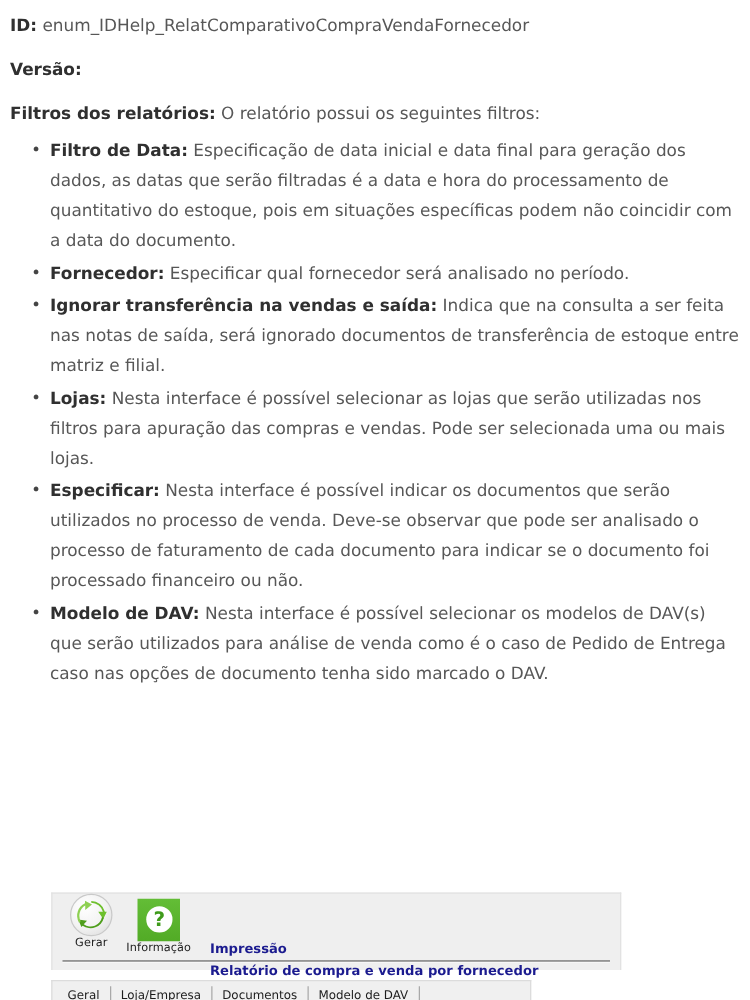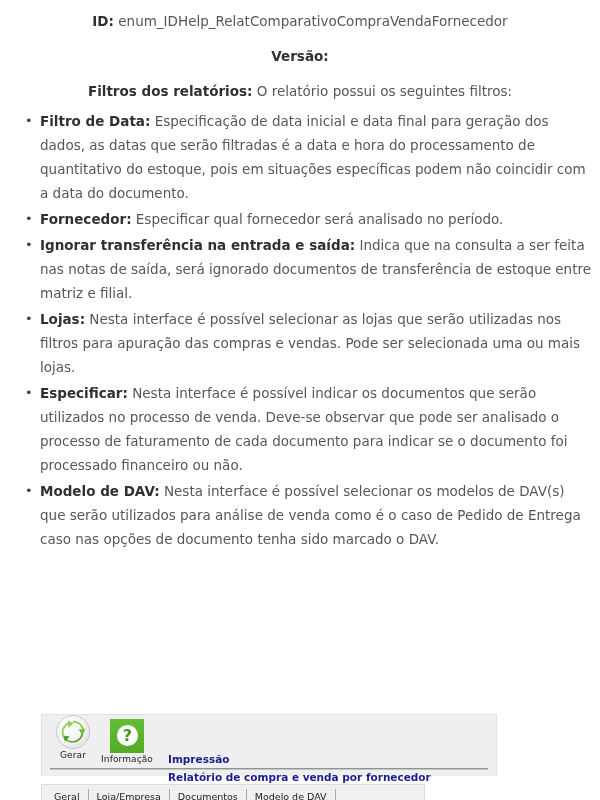--- a/index.html
+++ b/index.html
@@ -22,21 +22,20 @@
     position: relative;
     box-sizing: border-box;
     padding: 0 8px;
     overflow: hidden;
   }
   .para {
     margin: 0 0 0px 0;
     padding: 11px 0 0 0;
     line-height: 24px;
     color: #575757;
-    text-align: center;
   }
   .para:first-child { padding-top: 9px; }
   .lbl {
     font-weight: bold;
     color: #303030;
   }
   .list {
     list-style: none;
     margin: 6px 0 0 0;
     padding: 0;
@@ -200,21 +199,21 @@
       <span class="lbl">Filtro de Data:</span>
       <span>Especificação de data inicial e data final para geração dos dados, as datas que serão filtradas é a data e hora do processamento de quantitativo do estoque, pois em situações específicas podem não coincidir com a data do documento.</span>
     </li>
     <li>
       <span class="bullet">•</span>
       <span class="lbl">Fornecedor:</span>
       <span>Especificar qual fornecedor será analisado no período.</span>
     </li>
     <li>
       <span class="bullet">•</span>
-      <span class="lbl">Ignorar transferência na entrada e saída:</span>
+      <span class="lbl">Ignorar transferência na vendas e saída:</span>
       <span>Indica que na consulta a ser feita nas notas de saída, será ignorado documentos de transferência de estoque entre matriz e filial.</span>
     </li>
     <li>
       <span class="bullet">•</span>
       <span class="lbl">Lojas:</span>
       <span>Nesta interface é possível selecionar as lojas que serão utilizadas nos filtros para apuração das compras e vendas. Pode ser selecionada uma ou mais lojas.</span>
     </li>
     <li>
       <span class="bullet">•</span>
       <span class="lbl">Especificar:</span>

